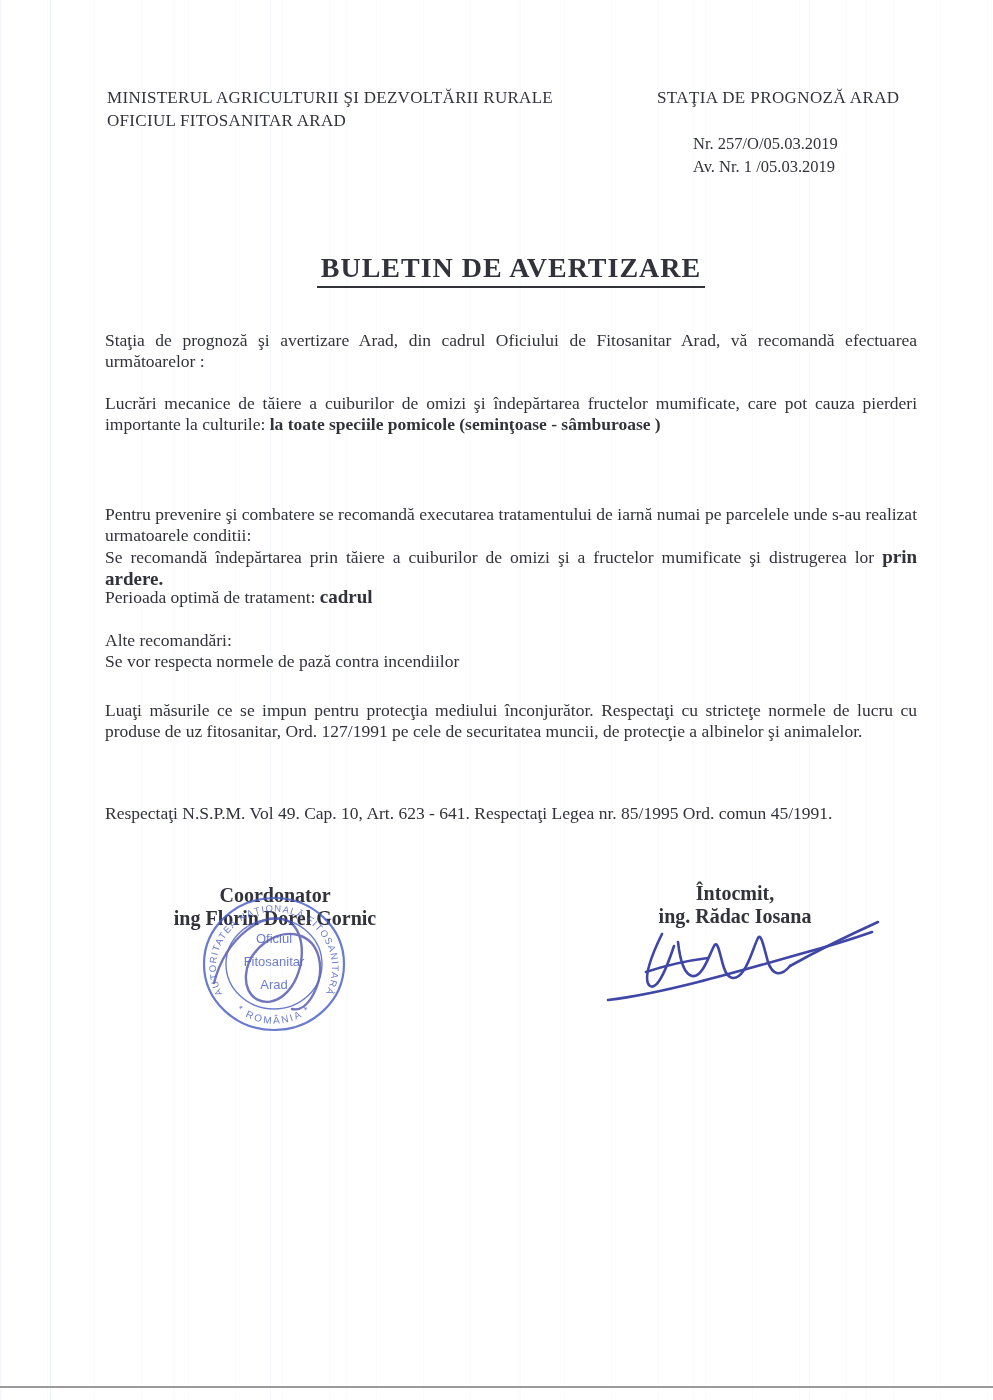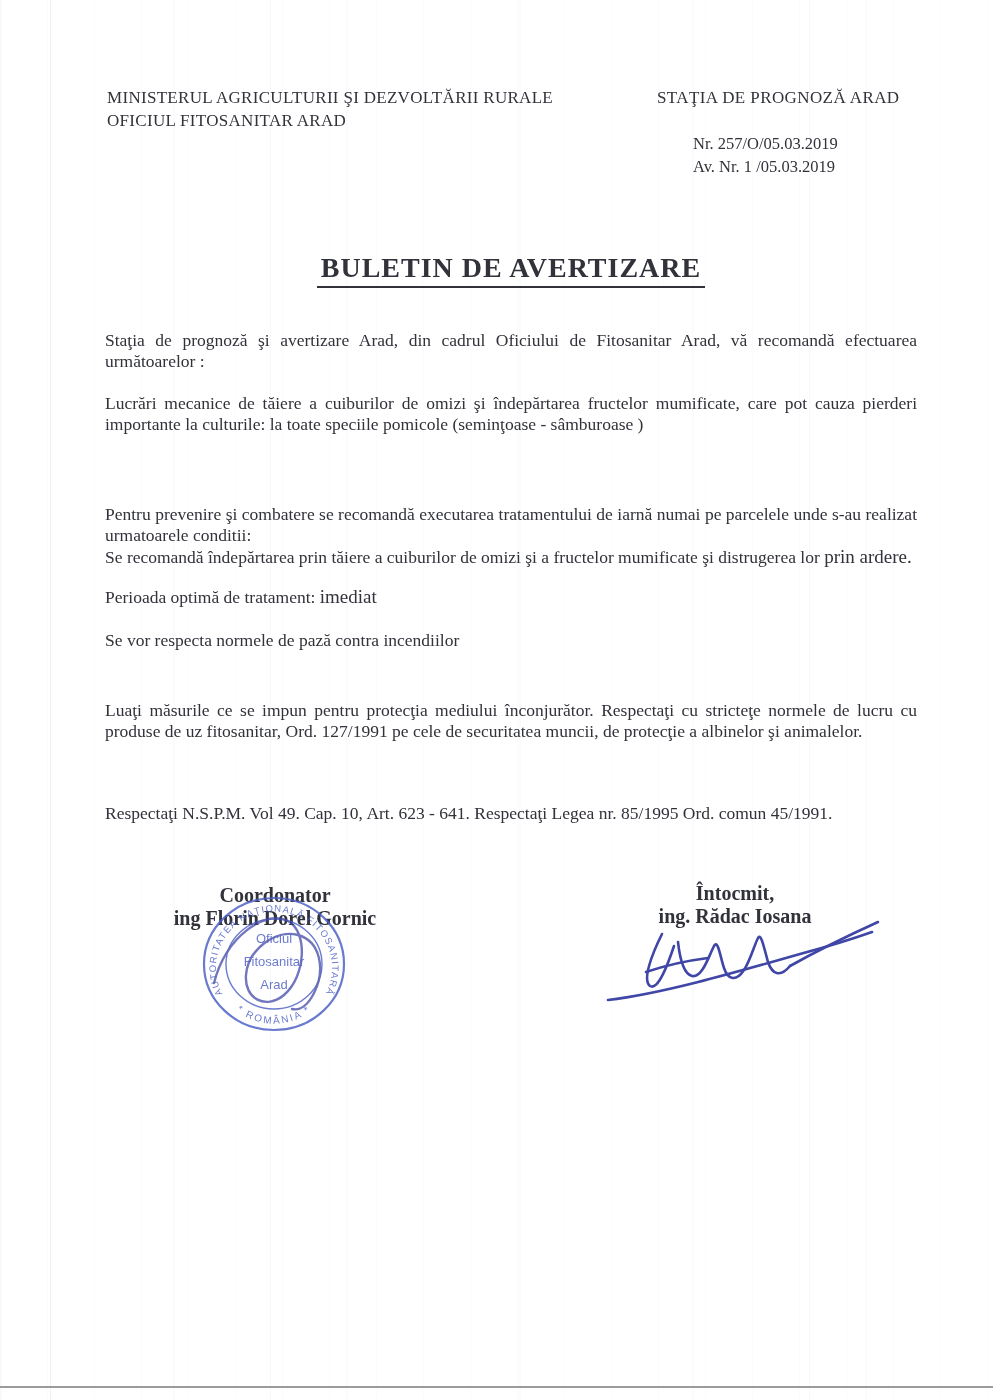--- a/index.html
+++ b/index.html
@@ -36,21 +36,21 @@
   .p-period{top:586px;text-align:left;}
   .p-period b{font-size:19px;}
   .p-other{top:630px;text-align:left;}
   .p-env{top:700px;}
   .p-legal{top:794px;margin-top:9px;}
   .sig{font-size:20px;font-weight:bold;line-height:23px;text-align:center;}
   .sig-left{left:150px;top:884px;width:250px;}
   .sig-right{left:615px;top:882px;width:240px;}
   .stamp-svg{left:196px;top:891px;}
   .sig-right-svg{left:600px;top:912px;}
-  b{font-weight:normal;}
+  b{font-weight:bold;}
 </style>
 </head>
 <body>
 
 <div class="scan-texture"></div>
 <div class="scan-line-v" style="left:50px"></div>
 <div class="scan-line-v" style="left:270px;opacity:.5"></div>
 <div class="scan-line-v" style="left:809px;opacity:.5"></div>
 
 <div class="abs ministry">
@@ -70,23 +70,24 @@
 
 <div class="abs para p-intro">Staţia de prognoză şi avertizare Arad, din cadrul Oficiului de Fitosanitar Arad, vă recomandă efectuarea următoarelor :</div>
 
 <div class="abs para p-works"><span>Lucrări mecanice de tăiere a cuiburilor de omizi şi îndepărtarea fructelor mumificate, care  pot cauza pierderi importante la culturile: </span><b>la toate speciile pomicole (seminţoase  - sâmburoase )</b></div>
 
 <div class="abs para p-prevention">
   <div>Pentru prevenire şi combatere se recomandă executarea tratamentului   de iarnă   numai pe parcelele unde s-au realizat urmatoarele conditii:</div>
   <div><span>Se recomandă îndepărtarea prin tăiere a cuiburilor de omizi şi a fructelor mumificate şi distrugerea lor </span><b style="font-size:19px">prin ardere.</b></div>
 </div>
 
-<div class="abs para p-period"><span>Perioada optimă de tratament: </span><b>imediat</b></div>
+<div class="abs para p-period"><span>Perioada optimă de tratament: </span><b>cadrul</b></div>
 
 <div class="abs para p-other">
+  <div>Alte recomandări:</div>
   <div>Se vor respecta normele de pază contra incendiilor</div>
 </div>
 
 <div class="abs para p-env">Luaţi măsurile ce se impun pentru protecţia mediului înconjurător. Respectaţi cu stricteţe normele de lucru cu   produse de uz fitosanitar, Ord. 127/1991 pe cele de securitatea muncii, de protecţie a albinelor şi animalelor.</div>
 
 <div class="abs para p-legal">Respectaţi N.S.P.M.  Vol 49. Cap. 10, Art. 623  -  641. Respectaţi Legea nr. 85/1995 Ord. comun 45/1991.</div>
 
 <div class="abs sig sig-left">
   <div>Coordonator</div>
   <div>ing Florin  Dorel Gornic</div>

